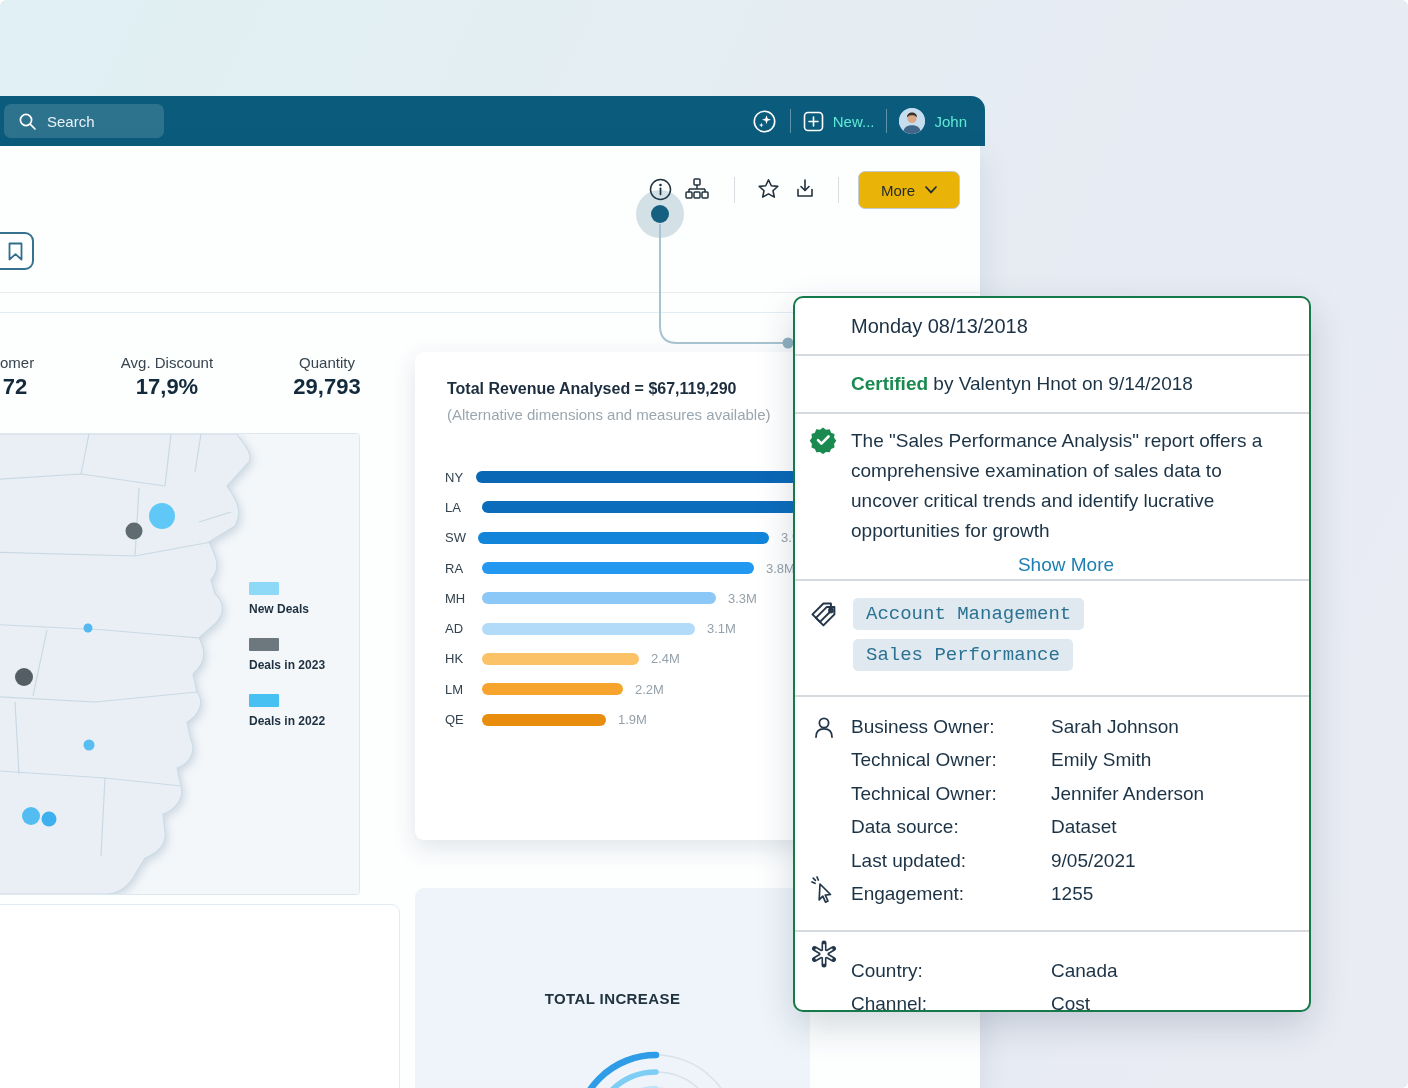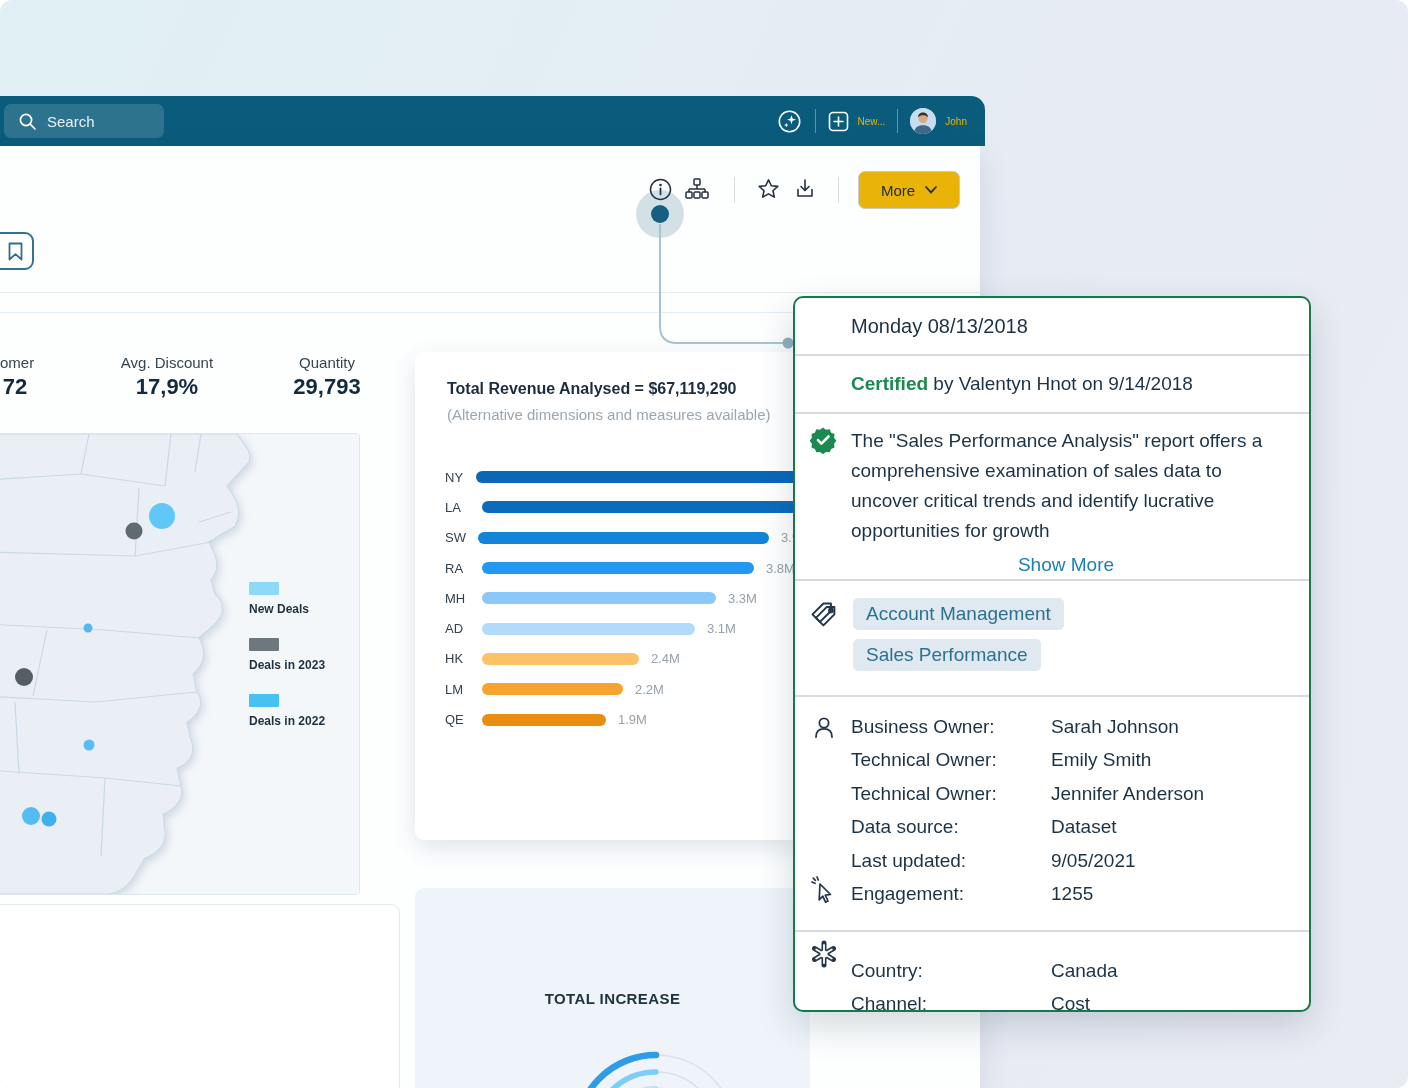--- a/index.html
+++ b/index.html
@@ -1,26 +1,26 @@
 <!DOCTYPE html>
 <html><head>
 <meta charset="utf-8">
 <style>
   html,body{margin:0;padding:0;background:#fff;}
-  .canvas{position:relative;width:1408px;height:1088px;overflow:hidden;border-radius:12px;
+  .canvas{position:relative;width:1408px;height:1088px;overflow:hidden;border-radius:6px;
     background:linear-gradient(115deg,#e0f0f4 0%,#e4eef3 35%,#e7ebf3 65%,#eaecf4 100%);
     font-family:"Liberation Sans", sans-serif;}
   .abs{position:absolute;}
   
   .window{left:0;top:96px;width:985px;height:992px;z-index:1;}
   .topbar{left:0;top:0;width:985px;height:50px;background:#0b5c7c;border-radius:0 14px 0 0;}
   .win-body{left:0;top:50px;width:980px;height:942px;background:#fdfefe;box-shadow:0 10px 30px rgba(25,60,90,.12);}
   .searchbox{left:4px;top:8px;width:160px;height:34px;background:rgba(255,255,255,.14);border-radius:7px;
     display:flex;align-items:center;gap:10px;padding-left:14px;box-sizing:border-box;color:#e9f2f6;font-size:15px;cursor:text;}
-  .tb-right{top:0;right:18px;height:50px;display:flex;align-items:center;gap:12px;color:#eab308;font-size:10px;}
+  .tb-right{top:0;right:18px;height:50px;display:flex;align-items:center;gap:12px;color:#5eead4;font-size:15px;}
   .tb-sep{width:1px;height:24px;background:rgba(255,255,255,.35);}
   .tb-item{display:flex;align-items:center;gap:9px;cursor:pointer;}
   .avatar{width:26px;height:26px;border-radius:50%;overflow:hidden;background:#c6ddef;}
   
   .tool-ic{width:26px;height:26px;display:flex;align-items:center;justify-content:center;cursor:pointer;}
   .tool-sep{width:1px;height:26px;background:#d7dde1;}
   .more-btn{left:858px;top:25px;width:100px;height:36px;border:1px solid #c3cad0;border-radius:7px;background:#eab308;
     display:flex;align-items:center;justify-content:center;gap:10px;font-size:15px;color:#1e2a33;cursor:pointer;}
   .bookmark-btn{left:-12px;top:86px;width:46px;height:38px;border:2px solid #36718f;border-radius:9px;background:#fff;
     display:flex;align-items:center;justify-content:flex-end;padding-right:9px;box-sizing:border-box;cursor:pointer;}
@@ -53,21 +53,21 @@
   
   .popover{left:793px;top:296px;width:518px;height:716px;background:#fff;border:2px solid #15794a;border-radius:10px;
     box-sizing:border-box;z-index:10;box-shadow:0 14px 36px rgba(20,50,80,.18);color:#1c3346;font-size:19px;}
   .pop-sec{position:absolute;left:0;width:100%;box-sizing:border-box;}
   .pop-div{position:absolute;left:0;width:100%;height:1.5px;background:#d5dadf;}
   .pop-header{top:0;height:56px;display:flex;align-items:center;padding-left:56px;font-size:20px;color:#1b3145;}
   .pop-cert{top:57px;height:57px;display:flex;align-items:center;padding-left:56px;}
   .cert-word{color:#1a8a50;font-weight:bold;}
   .pop-desc{top:122px;padding:6px 28px 0 56px;line-height:30px;}
   .show-more{text-align:center;color:#1d7fb3;margin-top:4px;cursor:pointer;}
-  .tag-chip{display:inline-block;background:#dfe9ef;color:#2b7292;border-radius:5px;padding:5px 13px;margin-bottom:9px;cursor:pointer;}
+  .tag-chip{display:inline-block;background:#dfe9ef;color:#2b7292;border-radius:5px;padding:5px 13px;margin-bottom:9px;cursor:pointer;font-family:Liberation Mono, monospace;}
   .pop-rows{position:absolute;left:56px;}
   .pop-row{height:33.5px;display:flex;align-items:center;}
   .pop-row .lbl{width:200px;flex:none;}
   .pop-ic{position:absolute;left:14px;}
   
   .connector{left:0;top:0;width:1408px;height:1088px;z-index:5;pointer-events:none;}
   svg{display:block;}
 </style>
 </head>
 <body>

